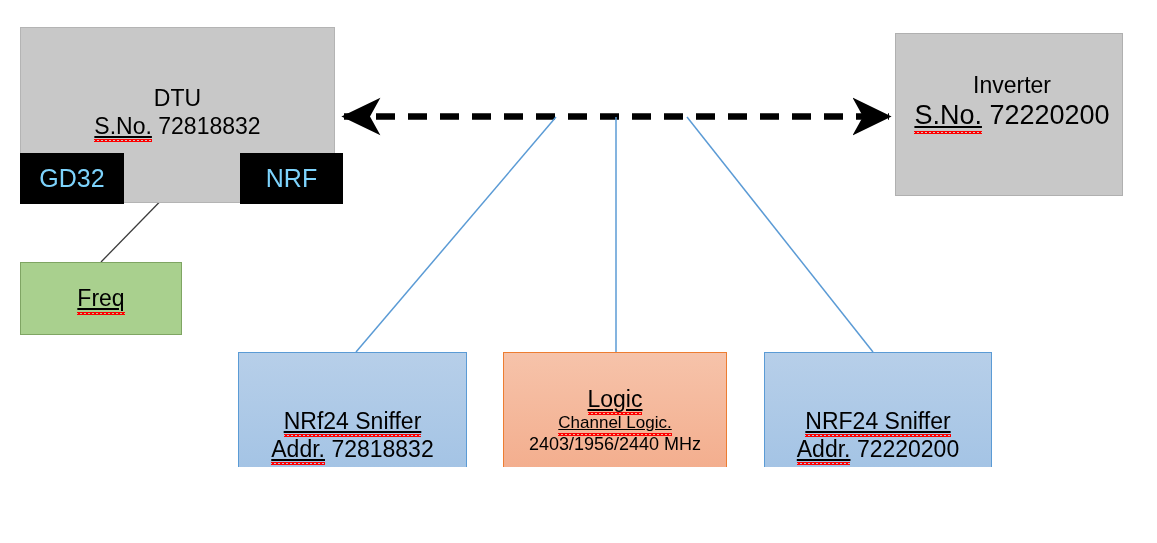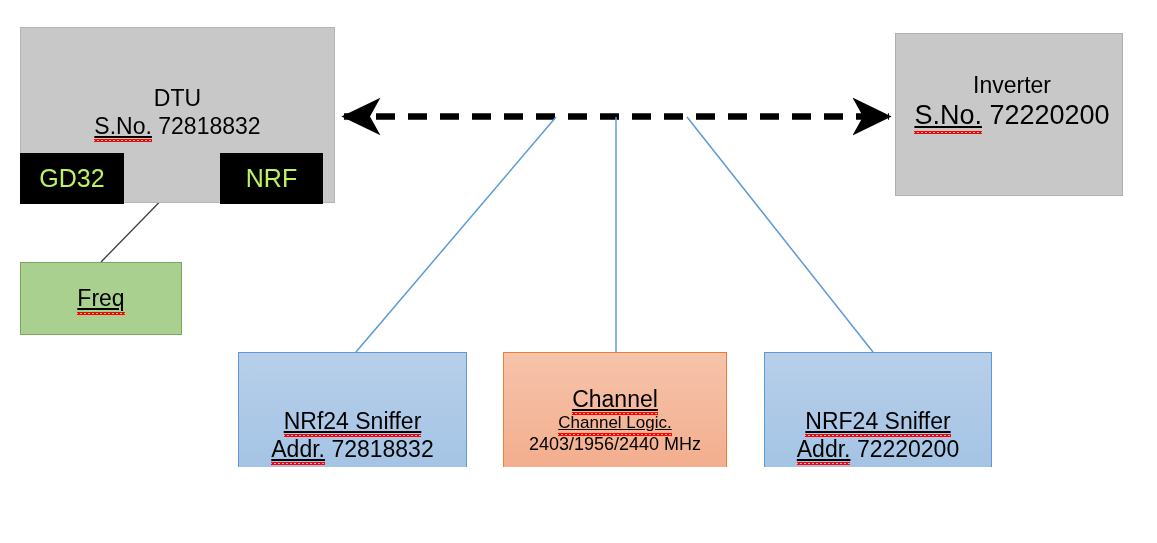--- a/index.html
+++ b/index.html
@@ -65,30 +65,30 @@
     padding-left: 6px;
   }
   #inverter-box .node-title { font-size: 23px; }
   #inverter-box .node-sub   { font-size: 27px; }
 
   
   .chip {
     position: absolute;
     box-sizing: border-box;
     background: #000000;
-    color: #bef264;
+    color: #7dd3fc;
     display: flex;
     align-items: center;
     justify-content: center;
     font-size: 25px;
     top: 153px;
     height: 51px;
   }
   #chip-gd32 { left: 20px;  width: 104px; }
-  #chip-nrf  { left: 220px; width: 103px; text-align: right; }
+  #chip-nrf  { left: 240px; width: 103px; text-align: right; }
 
   
   #logic-box {
     left: 20px;
     top: 262px;
     width: 162px;
     height: 73px;
     background: #a9d08e;
     border: 1px solid #7fa563;
     font-size: 23px;
@@ -204,21 +204,21 @@
       <span class="squiggle">NRf24 Sniffer</span>
     </div>
     <div class="node-sub">
       <span class="squiggle">Addr.</span>
       <span>72818832</span>
     </div>
   </div>
 
   <div class="node" id="hackrf-box">
     <div class="node-title">
-      <span class="squiggle">Channel</span>
+      <span class="squiggle">Logic</span>
     </div>
     <div class="hackrf-line2">
       <span class="squiggle">Channel Logic.</span>
     </div>
     <div class="hackrf-line3">2403/1956/2440 MHz</div>
   </div>
 
   <div class="node sniffer" id="sniffer-right">
     <div class="node-title">
       <span class="squiggle">NRF24 Sniffer</span>

